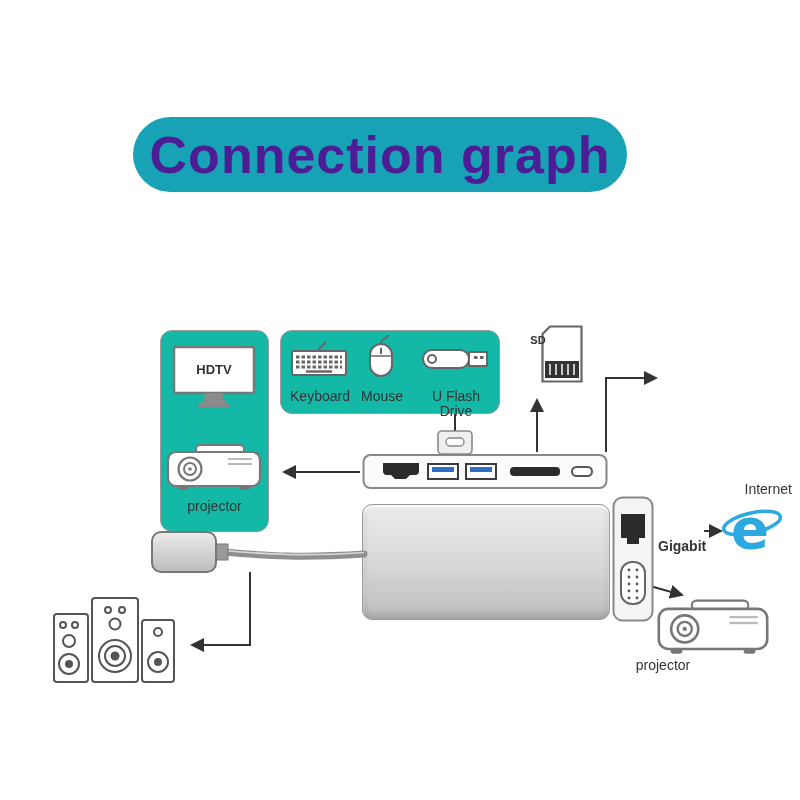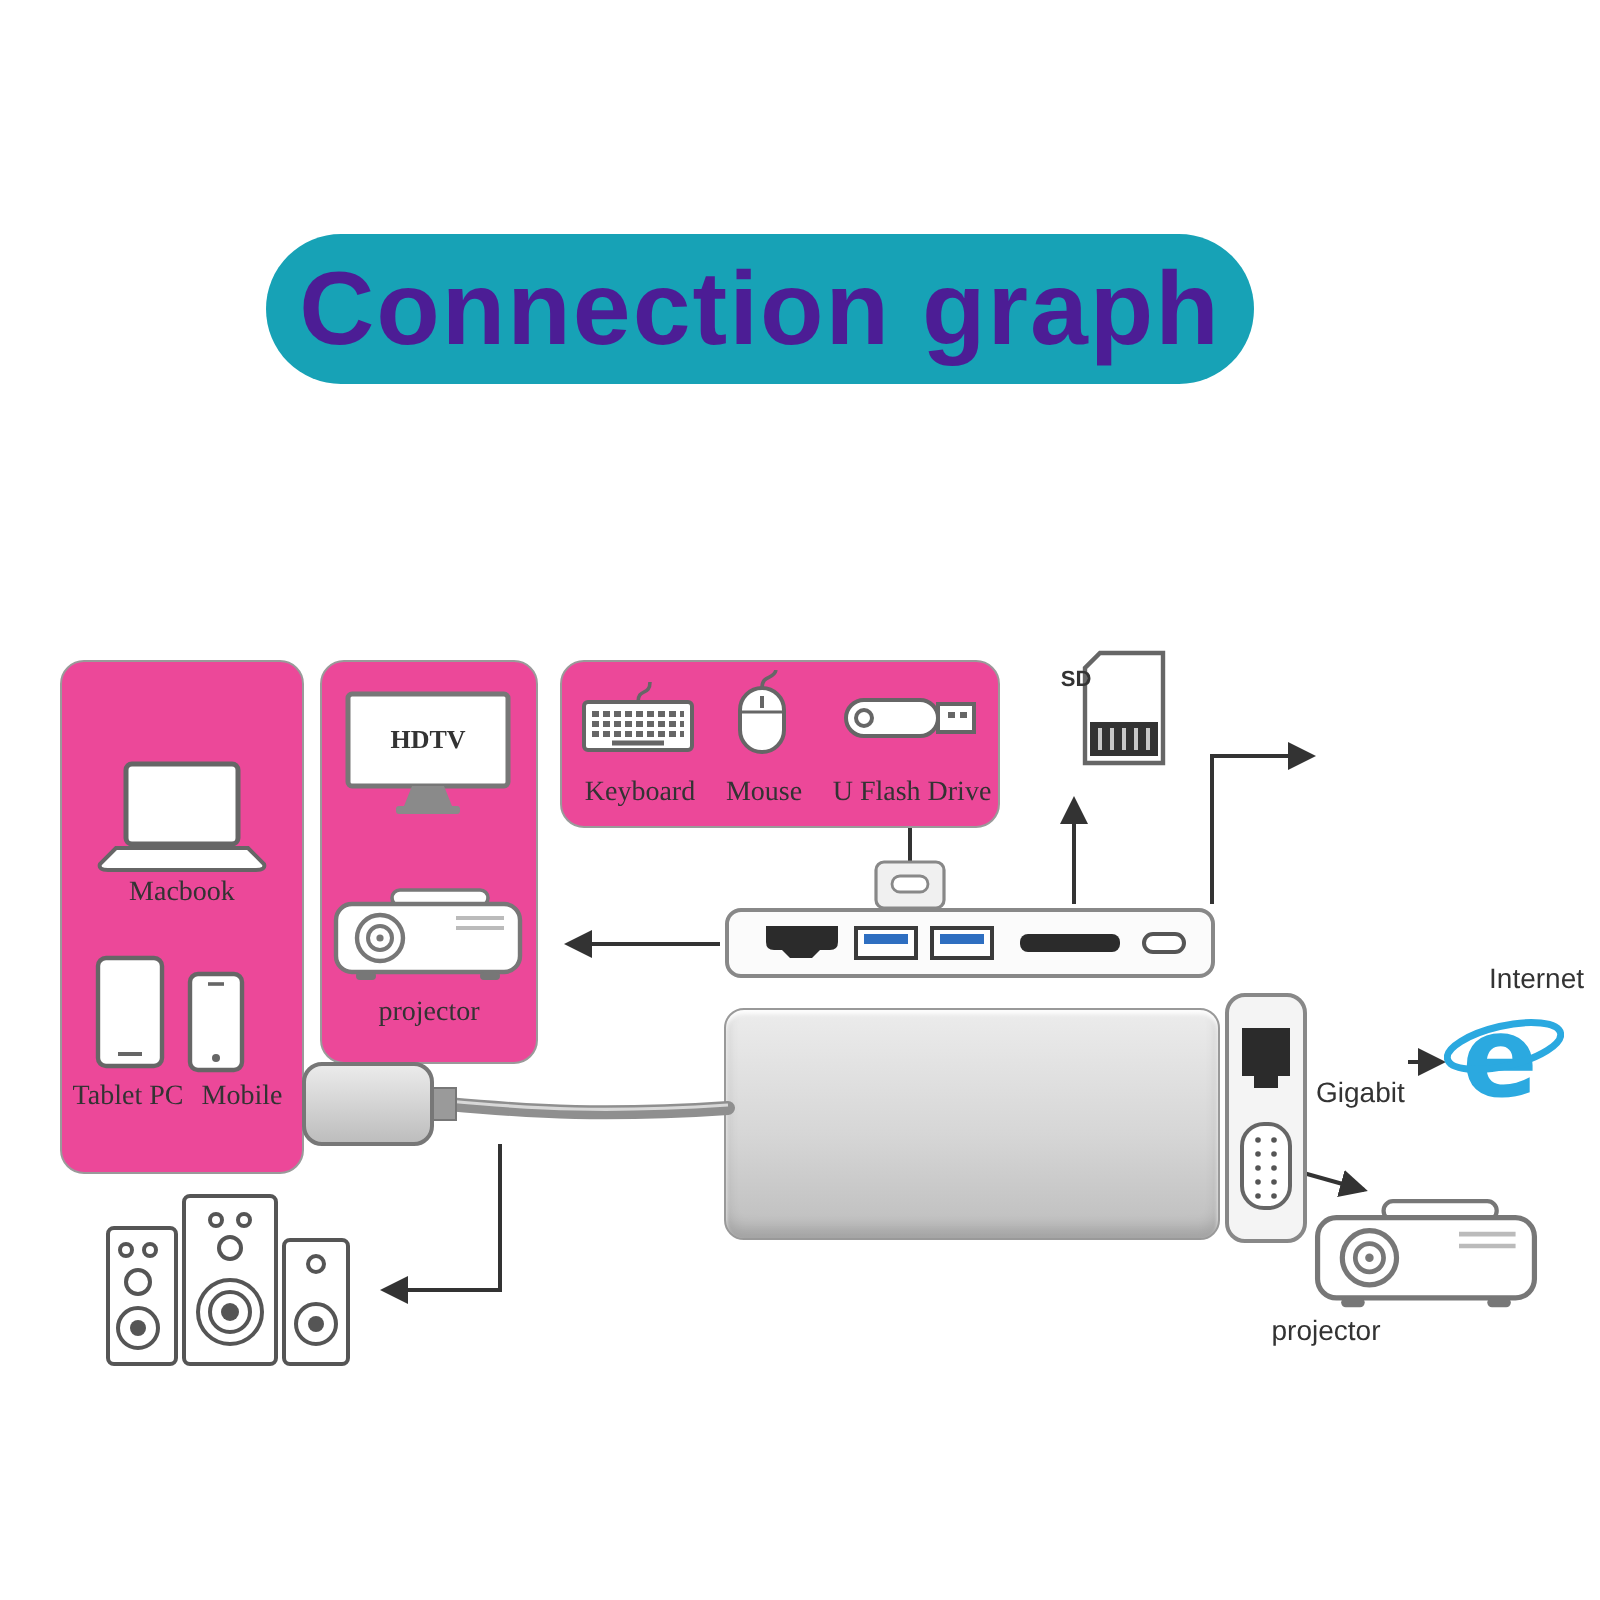--- a/index.html
+++ b/index.html
@@ -2,21 +2,21 @@
 <html><head>
 <meta charset="utf-8">
 <style>
   html,body{margin:0;padding:0;background:#fff;}
   .canvas{position:relative;width:800px;height:800px;background:#fff;overflow:hidden;
           font-family:"Liberation Sans", sans-serif;color:#333;}
   .abs{position:absolute;}
   .banner{position:absolute;left:133px;top:117px;width:494px;height:75px;background:#17a2b6;
           border-radius:38px;display:flex;align-items:center;justify-content:center;}
   .banner span{color:#4c1d95;font-size:52px;font-weight:bold;letter-spacing:1px;}
-  .box{position:absolute;border:1.5px solid #9a9a9a;border-radius:12px;background:#ec4899;font-family:Liberation Serif, serif;}
+  .box{position:absolute;border:1.5px solid #9a9a9a;border-radius:12px;background:#14b8a6;}
   .label{position:absolute;font-size:14px;color:#333;text-align:center;line-height:1.1;}
   .small{font-size:14px;}
   .bold{font-weight:bold;}
   .hub-body{position:absolute;left:362px;top:504px;width:246px;height:114px;border:1.5px solid #999;
             border-radius:10px;background:linear-gradient(180deg,#ececec 0%,#d6d6d6 55%,#bdbdbd 100%);
             box-shadow:inset 0 2px 2px rgba(255,255,255,.9), inset 0 -5px 7px rgba(0,0,0,.14);}
   svg{display:block;}
 </style>
 </head>
 <body>
@@ -42,38 +42,20 @@
       <line x1="650" y1="586" x2="682" y2="595" marker-end="url(#ah)"></line>
       <path d="M250,572 V645 H192" marker-end="url(#ah)"></path>
     </g>
 
     <g>
       <rect x="438" y="431" width="34" height="23" rx="4" fill="#f0f0f0" stroke="#888" stroke-width="1.6"></rect>
       <rect x="446" y="438" width="18" height="8" rx="4" fill="#fff" stroke="#888" stroke-width="1.4"></rect>
     </g>
   </svg>
 
-  <div class="box" style="left:30px;top:330px;width:120px;height:255px;">
-    <svg class="abs" style="left:14px;top:48px;" width="92" height="62" viewBox="0 0 92 62">
-      <rect x="18" y="3" width="56" height="40" rx="3" fill="#fff" stroke="#666" stroke-width="2.5"></rect>
-      <path d="M13,45 L79,45 L87,53 Q88,56 83,56 L9,56 Q4,56 5,53 Z" fill="#fff" stroke="#666" stroke-width="2"></path>
-    </svg>
-    <div class="label" style="left:0;top:108px;width:120px;">Macbook</div>
-    <svg class="abs" style="left:16px;top:146px;" width="36" height="60" viewBox="0 0 36 60">
-      <rect x="2" y="2" width="32" height="54" rx="4" fill="#fff" stroke="#666" stroke-width="2.2"></rect>
-      <line x1="12" y1="50" x2="24" y2="50" stroke="#666" stroke-width="2"></line>
-    </svg>
-    <svg class="abs" style="left:62px;top:154px;" width="30" height="52" viewBox="0 0 30 52">
-      <rect x="2" y="2" width="26" height="48" rx="4" fill="#fff" stroke="#666" stroke-width="2.2"></rect>
-      <line x1="11" y1="7" x2="19" y2="7" stroke="#666" stroke-width="1.8"></line>
-      <circle cx="15" cy="44" r="2" fill="#666"></circle>
-    </svg>
-    <div class="label small" style="left:2px;top:210px;width:62px;">Tablet PC</div>
-    <div class="label small" style="left:64px;top:210px;width:52px;">Mobile</div>
-  </div>
 
   <div class="box" style="left:160px;top:330px;width:107px;height:200px;">
     <svg class="abs" style="left:11px;top:14px;" width="84" height="66" viewBox="0 0 84 66">
       <rect x="2" y="2" width="80" height="46" rx="2" fill="#fff" stroke="#777" stroke-width="2.5"></rect>
       <path d="M34,48 L50,48 L54,58 L30,58 Z" fill="#8a8a8a"></path>
       <rect x="26" y="58" width="32" height="4" rx="1.5" fill="#8a8a8a"></rect>
     </svg>
     <div class="label bold" style="left:11px;top:32px;width:84px;font-size:13px;">HDTV</div>
     <svg class="abs" style="left:5px;top:105px;" width="96" height="56" viewBox="0 0 96 56">
       <rect x="30" y="9" width="48" height="8" rx="4" fill="#fff" stroke="#777" stroke-width="1.8"></rect>
@@ -177,21 +159,21 @@
         <circle cx="17" cy="88" r="1.4"></circle>
           <circle cx="25" cy="88" r="1.4"></circle>
         <circle cx="17" cy="95" r="1.4"></circle>
           <circle cx="25" cy="95" r="1.4"></circle>
         <circle cx="17" cy="102" r="1.4"></circle>
           <circle cx="25" cy="102" r="1.4"></circle>
       </g>
     </g>
   </svg>
 
-  <div class="label" style="left:658px;top:539px;width:48px;text-align:left;">Gigabit</div>
+  <div class="label" style="left:658px;top:539px;width:48px;text-align:left;font-weight:bold;">Gigabit</div>
 
   <div class="label" style="left:718px;top:482px;width:74px;text-align:right;">Internet</div>
   <svg class="abs" style="left:722px;top:498px;" width="60" height="60" viewBox="0 0 60 60">
     <text x="9" y="50" font-size="56" font-weight="bold" fill="#2ba9e0" font-family="DejaVu Sans, sans-serif">e</text>
     <ellipse cx="30" cy="25" rx="29" ry="10" fill="none" stroke="#2ba9e0" stroke-width="3.5" transform="rotate(-13 30 25)"></ellipse>
   </svg>
 
   <svg class="abs" style="left:656px;top:590px;" width="114" height="66" viewBox="0 0 96 56">
     <rect x="30" y="9" width="48" height="8" rx="4" fill="#fff" stroke="#777" stroke-width="1.8"></rect>
     <rect x="2" y="16" width="92" height="34" rx="8" fill="#fff" stroke="#777" stroke-width="2.2"></rect>

